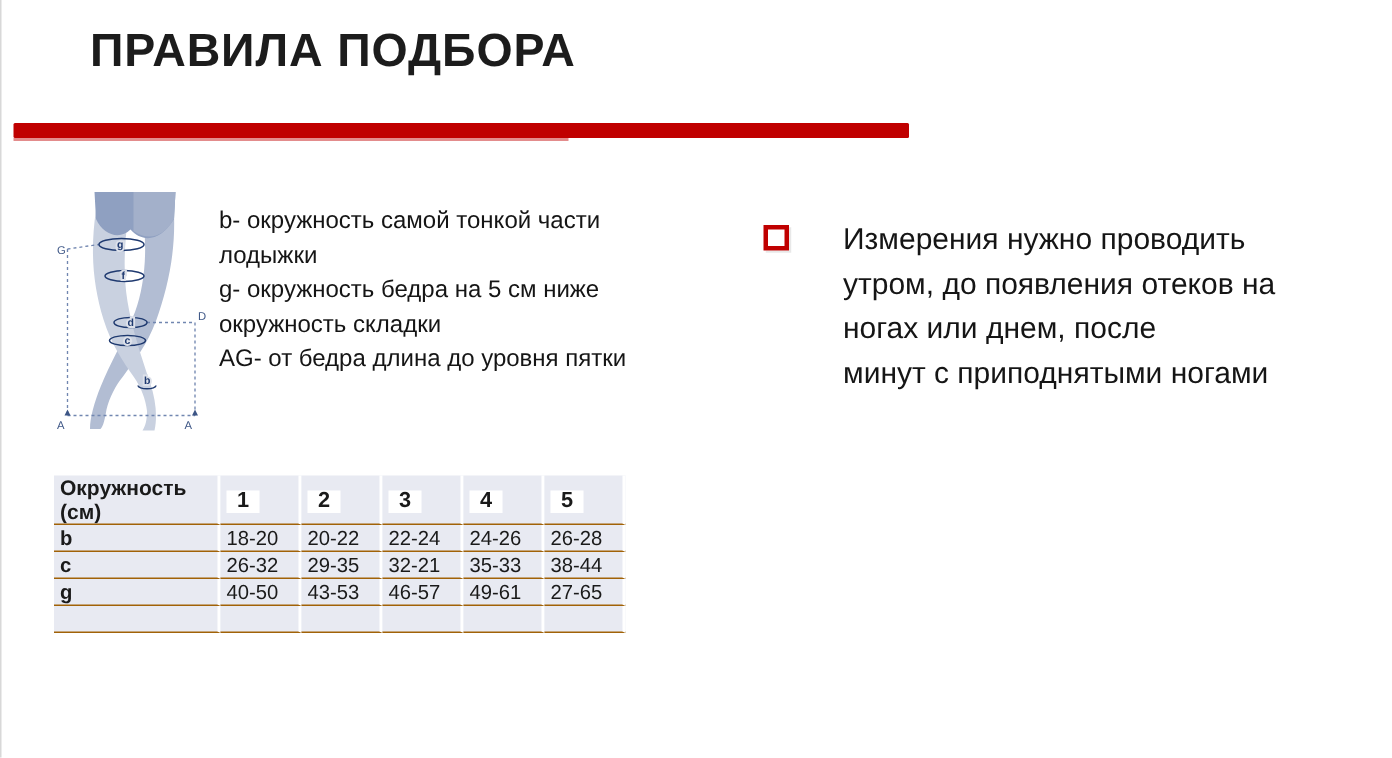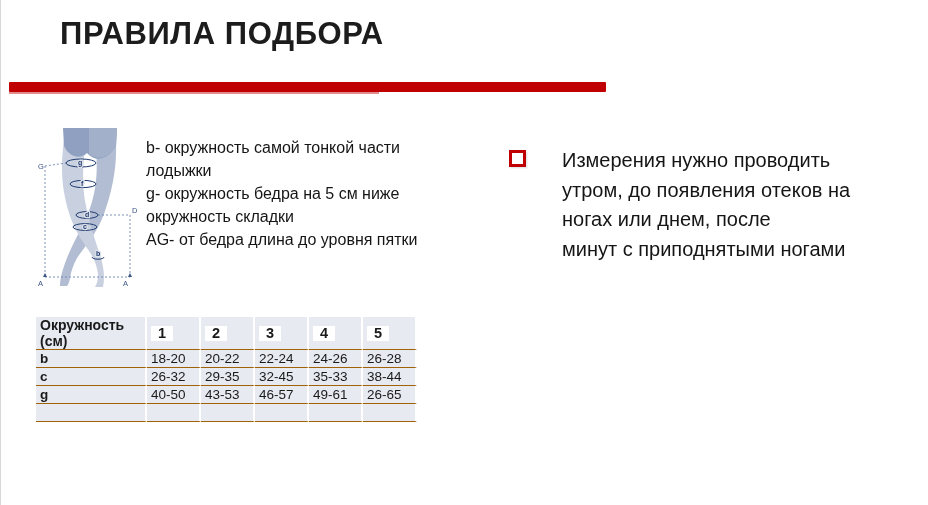--- a/index.html
+++ b/index.html
@@ -156,31 +156,31 @@
       <td>18-20</td>
       <td>20-22</td>
       <td>22-24</td>
       <td>24-26</td>
       <td>26-28</td>
     </tr>
     <tr>
       <td class="col-label">c</td>
       <td>26-32</td>
       <td>29-35</td>
-      <td>32-45</td>
+      <td>32-21</td>
       <td>35-33</td>
       <td>38-44</td>
     </tr>
     <tr>
       <td class="col-label">g</td>
       <td>40-50</td>
       <td>43-53</td>
       <td>46-57</td>
       <td>49-61</td>
-      <td>26-65</td>
+      <td>27-65</td>
     </tr>
     <tr>
       <td></td>
       <td></td>
       <td></td>
       <td></td>
       <td></td>
       <td></td>
     </tr>
   </tbody>

